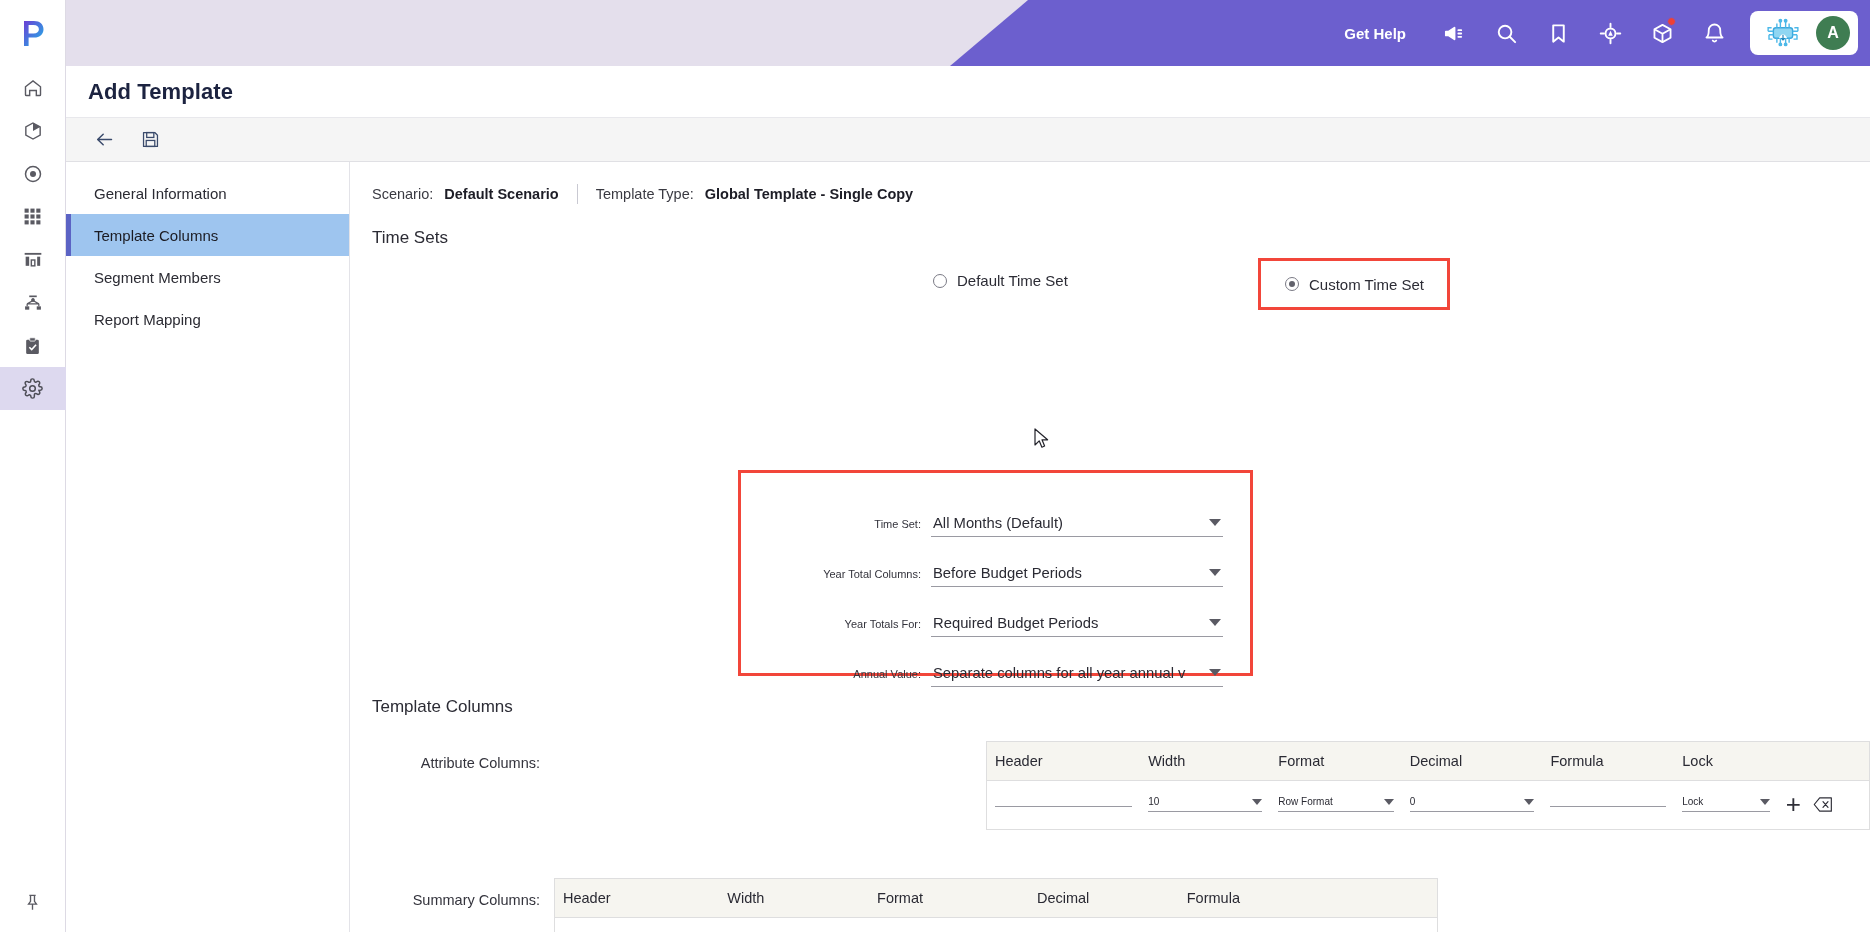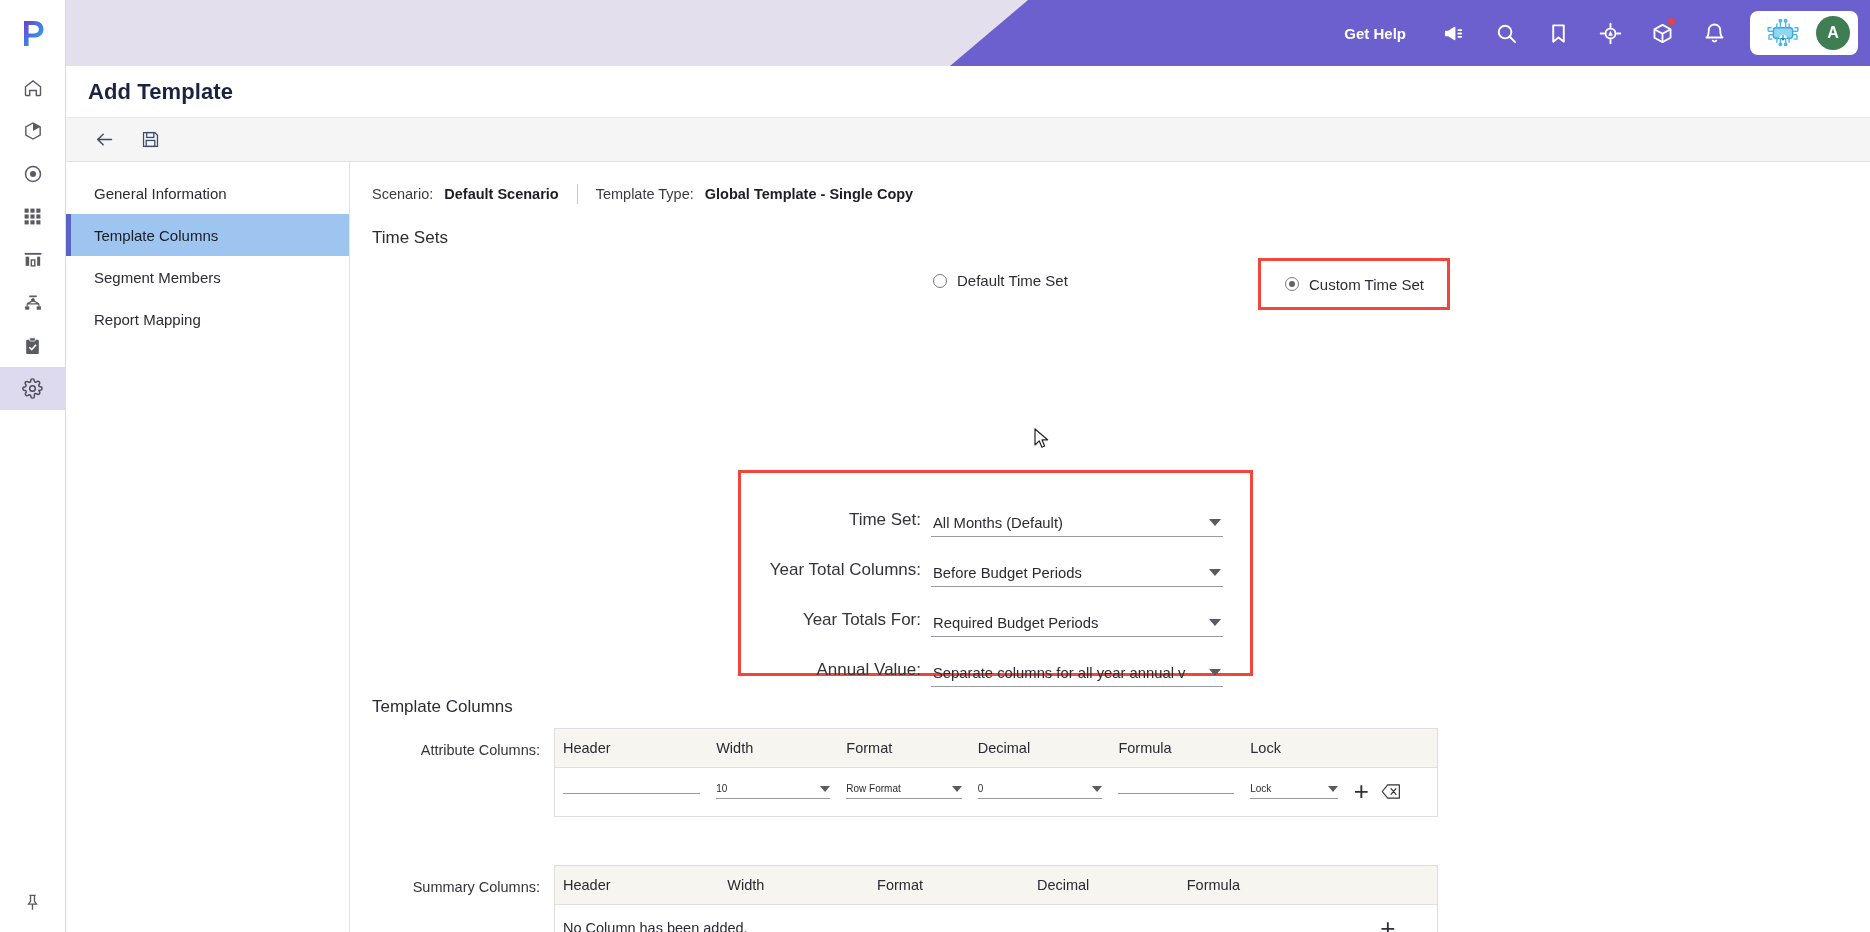--- a/index.html
+++ b/index.html
@@ -191,21 +191,21 @@
     position: absolute; left: 388px; top: 308px;
     width: 515px; height: 206px;
     border: 3px solid #f2463a; background: #ffffff;
     padding: 14px 0 0 0;
   }
   .frow {
     display: flex; align-items: flex-end; height: 50px;
   }
   .flabel {
     width: 190px; text-align: right; padding-right: 10px;
-    font-size: 17px; color: #33333c; padding-bottom: 7px;
+    font-size: 11px; color: #33333c; padding-bottom: 7px;
   }
   .fctl {
     width: 292px; position: relative;
     border-bottom: 1px solid #9a9aa2;
     display: flex; align-items: center; justify-content: space-between;
     padding: 0 2px 5px 2px; cursor: pointer;
   }
   .fval {
     font-size: 14.8px; color: #2a2a33; white-space: nowrap;
     overflow: hidden; text-overflow: clip; max-width: 262px;
@@ -509,21 +509,21 @@
           <div class="fctl">
             <span class="fval">Separate columns for all year annual v</span>
             <span class="caret"></span>
           </div>
         </div>
       </div>
 
       <div style="position:absolute;left:0;top:535px;right:0;">
         <div class="tc-title">Template Columns</div>
 
-        <div class="tbl-block" style="margin-top:11px;">
+        <div class="tbl-block" style="margin-top:24px;justify-content:space-between;">
           <div class="tbl-label">Attribute Columns:</div>
           <table class="tbl">
             <thead>
               <tr>
                 <th style="width:165px;">Header</th>
                 <th style="width:140px;">Width</th>
                 <th style="width:140px;">Format</th>
                 <th style="width:150px;">Decimal</th>
                 <th style="width:140px;">Formula</th>
                 <th style="width:110px;">Lock</th>

